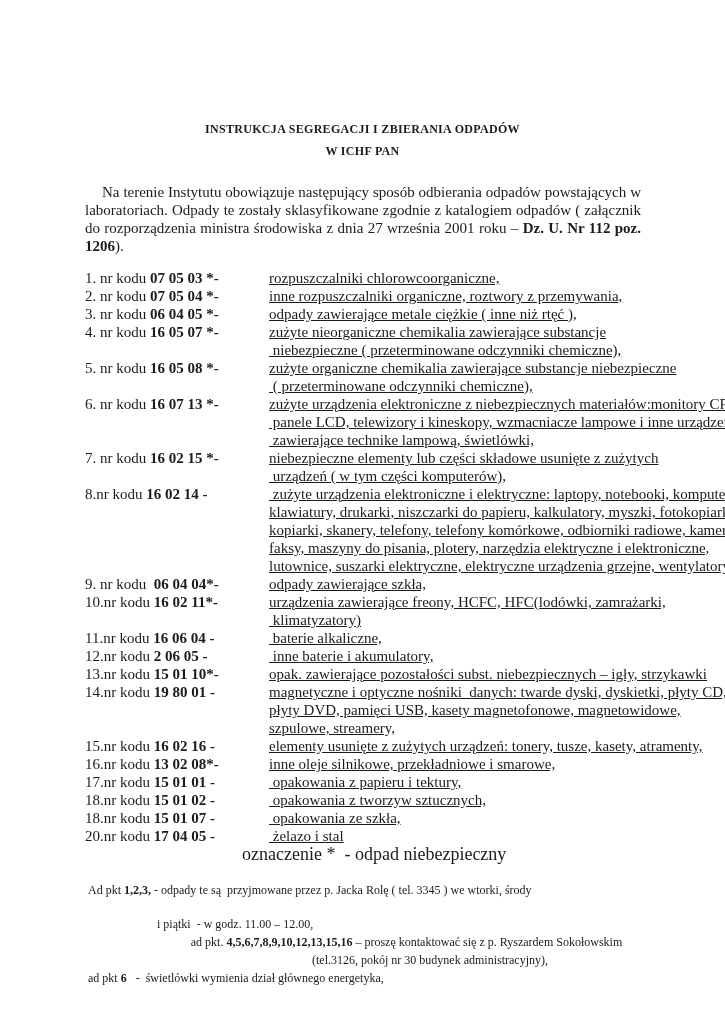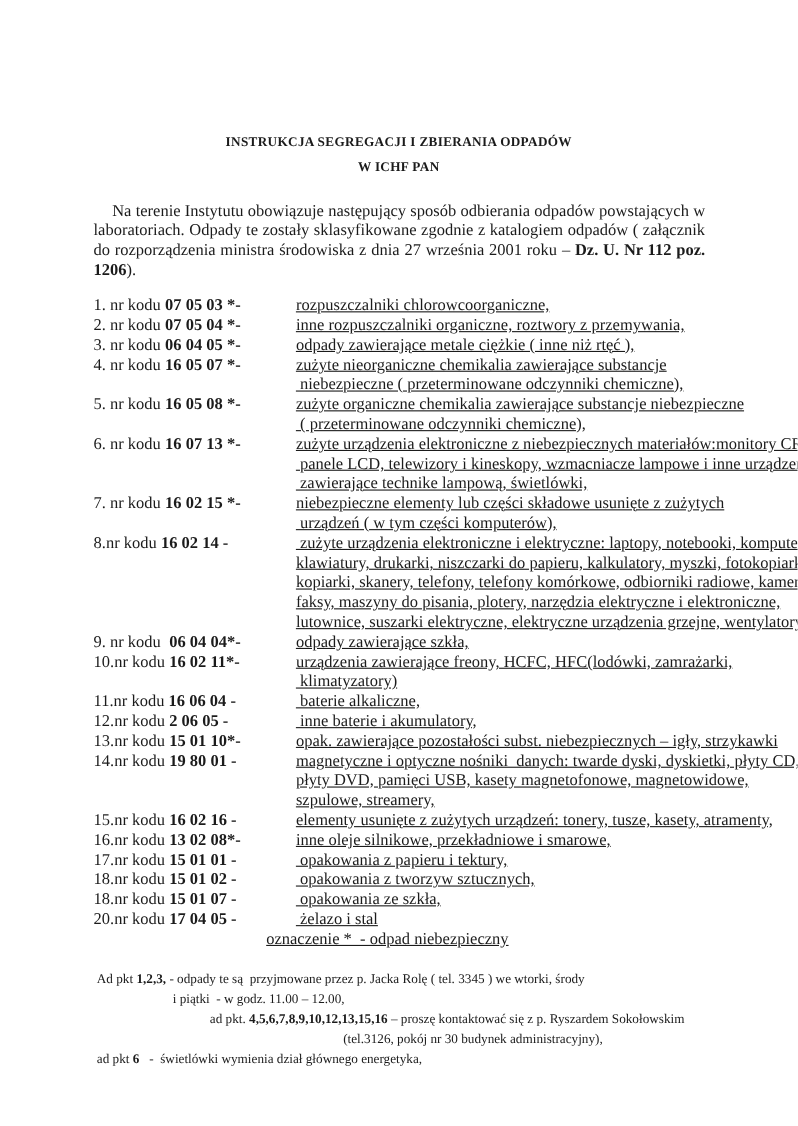--- a/index.html
+++ b/index.html
@@ -33,24 +33,23 @@
     margin: 14px 0 0 85px;
     font-size: 15px;
     line-height: 18px;
   }
   .item { display: flex; align-items: flex-start; gap: 47px; }
   .item-label { flex: 0 0 137px; width: 137px; white-space: pre; }
   .item-code { font-weight: bold; white-space: pre; }
   .item-desc { flex: 1; white-space: pre; text-decoration: underline; }
   .hazard-note {
     margin-left: 242px;
-    font-size: 15px;
+    font-size: 18px;
     line-height: 18px;
     white-space: pre;
-    text-decoration: underline;
   }
   .footer {
     margin: 18px 0 0 88px;
     font-size: 12px;
     line-height: 18px;
   }
   .footer-line { white-space: pre; }
 </style>
 </head>
 <body>
@@ -178,21 +177,21 @@
         <span class="item-desc"> żelazo i stal</span>
       </div>
     </div>
 
   <div class="hazard-note">oznaczenie *  - odpad niebezpieczny</div>
 
   <div class="footer">
 
       <div class="footer-line" style="padding-left: 0px;"><span>Ad pkt </span><span class="b">1,2,3,</span><span> - odpady te są  przyjmowane przez p. Jacka Rolę ( tel. 3345 ) we wtorki, środy</span></div>
 
-      <div class="footer-line" style="padding-left: 69px;"><span>i piątki  - w godz. 11.00 – 12.00,</span></div>
+      <div class="footer-line" style="padding-left: 69px; margin-top: 16px;"><span>i piątki  - w godz. 11.00 – 12.00,</span></div>
 
       <div class="footer-line" style="padding-left: 0px; text-align: center;"><span>ad pkt. </span><span class="b">4,5,6,7,8,9,10,12,13,15,16</span><span> – proszę kontaktować się z p. Ryszardem Sokołowskim</span></div>
 
       <div class="footer-line" style="padding-left: 224px;"><span>(tel.3126, pokój nr 30 budynek administracyjny),</span></div>
 
       <div class="footer-line" style="padding-left: 0px;"><span>ad pkt </span><span class="b">6</span><span>   -  świetlówki wymienia dział głównego energetyka,</span></div>
     </div>
 
 </div>
 

